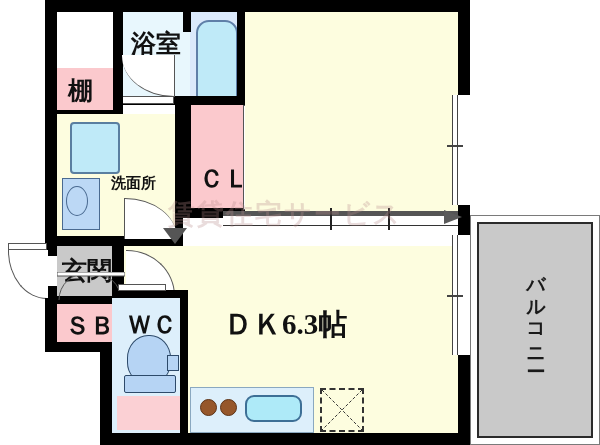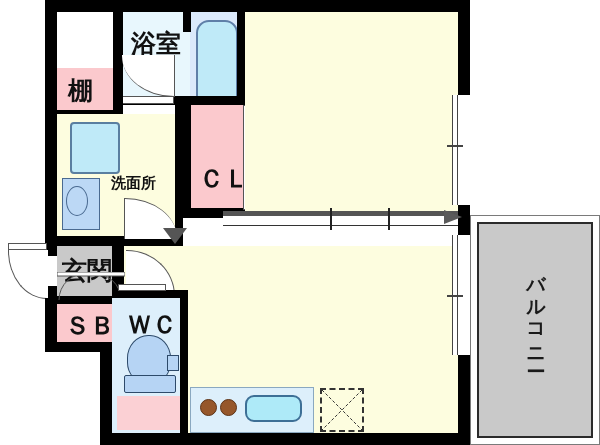--- a/index.html
+++ b/index.html
@@ -118,20 +118,21 @@
   <div class="blk wall" style="left:183px;top:210px;width:40px;height:8px;"></div>
   <div class="blk" style="left:223px;top:211px;width:235px;height:5px;background:#555;"></div>
   <div class="blk" style="left:223px;top:216px;width:235px;height:10px;background:#ffffff;border-bottom:1px solid #333;"></div>
   <div class="blk" style="left:330px;top:208px;width:2px;height:22px;background:#222;"></div>
   <div class="blk" style="left:388px;top:208px;width:2px;height:22px;background:#222;"></div>
   <svg style="position:absolute;left:444px;top:206px;" width="22" height="22">
     <polygon points="0,4 18,11 0,18" fill="#5a5a5a"></polygon>
   </svg>
 
   <div class="blk room" style="left:112px;top:246px;width:346px;height:187px;"></div>
+  <div class="lab lab-lg" style="left:224px;top:310px;">ＤＫ6.3帖</div>
 
   <div class="blk kitchen" style="left:190px;top:387px;width:124px;height:46px;border:1px solid #8aa8c0;"></div>
   <div class="blk burner" style="left:200px;top:399px;width:17px;height:17px;"></div>
   <div class="blk burner" style="left:220px;top:399px;width:17px;height:17px;"></div>
   <div class="blk sink" style="left:245px;top:395px;width:57px;height:27px;"></div>
 
   <div class="blk dash" style="left:320px;top:388px;width:44px;height:44px;"></div>
   <svg style="position:absolute;left:320px;top:388px;" width="44" height="44">
     <line x1="2" y1="2" x2="42" y2="42" stroke="#333" stroke-width="1" stroke-dasharray="3,2"></line>
     <line x1="42" y1="2" x2="2" y2="42" stroke="#333" stroke-width="1" stroke-dasharray="3,2"></line>
@@ -174,14 +175,15 @@
   <div class="lab lab-md" style="left:127px;top:312px;">ＷＣ</div>
   <div class="blk toiletbowl" style="left:127px;top:335px;width:44px;height:48px;"></div>
   <div class="blk toilettank" style="left:124px;top:375px;width:52px;height:18px;border-radius:2px;"></div>
   <div class="blk toilettank" style="left:167px;top:355px;width:12px;height:16px;"></div>
   <div class="blk pink-lt" style="left:117px;top:396px;width:66px;height:34px;"></div>
   <div class="blk wall" style="left:180px;top:290px;width:8px;height:145px;"></div>
   <div class="blk wall" style="left:112px;top:290px;width:76px;height:8px;"></div>
 
   <div class="blk white" style="left:118px;top:284px;width:48px;height:7px;border:1px solid #555;"></div>
 
+  <div class="wmk" style="left:168px;top:196px;">賃貸住宅サービス</div>
 
 </div>
 
 </body></html>

